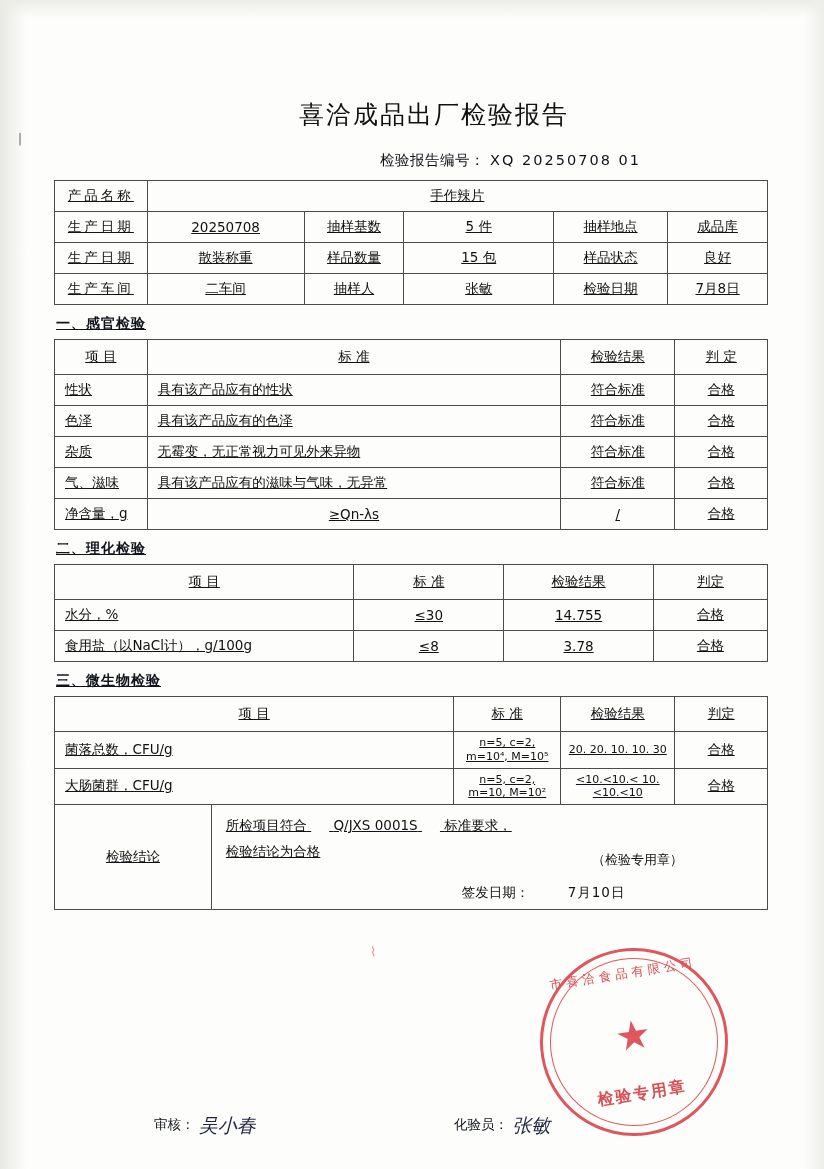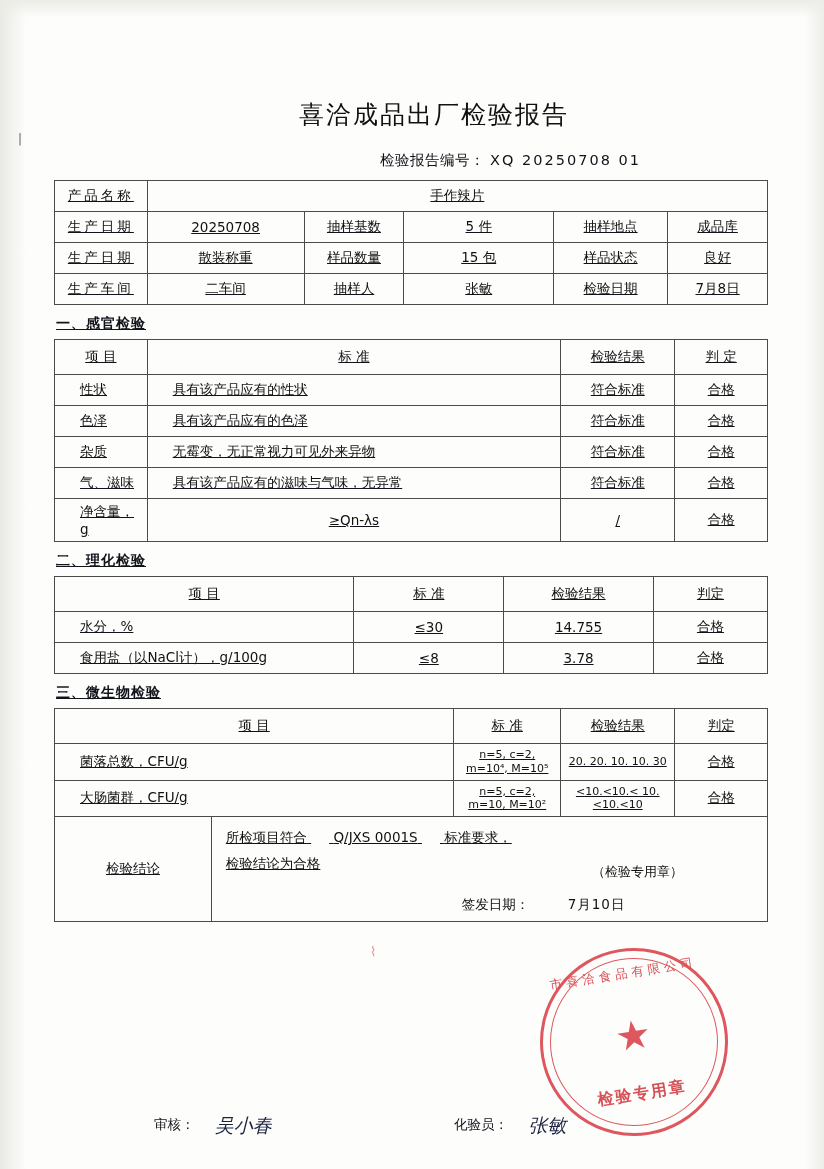--- a/index.html
+++ b/index.html
@@ -77,21 +77,21 @@
     table-layout: fixed;
   }
   table td {
     border: 1px solid #4b4b4b;
     font-size: 13.5px;
     padding: 4px 6px;
     height: 22px;
     color: #111;
   }
   .c { text-align: center; }
-  .l { text-align: left; padding-left: 25px; }
+  .l { text-align: left; padding-left: 10px; }
   .sp3 { letter-spacing: 3px; }
   .small { font-size: 11px; line-height: 1.25; }
 
   .section-title {
     font-size: 14px;
     font-weight: bold;
     margin: 10px 0 6px 2px;
     letter-spacing: 1px;
   }
 
@@ -181,21 +181,21 @@
   .footer {
     position: absolute;
     left: 54px;
     top: 1104px;
     width: 714px;
     height: 40px;
     font-size: 13.5px;
   }
   .footer .f1 { position: absolute; left: 100px; top: 6px; }
   .footer .f2 { position: absolute; left: 400px; top: 6px; }
-  .footer .sig { position: relative; top: 3px; left: 16px; margin-top: 12px; }
+  .footer .sig { position: relative; top: 3px; left: 0; margin-top: 12px; }
 
   .tick-left {
     position: absolute;
     left: 18px;
     top: 132px;
     font-size: 12px;
     color: #666;
   }
 </style>
 </head>

